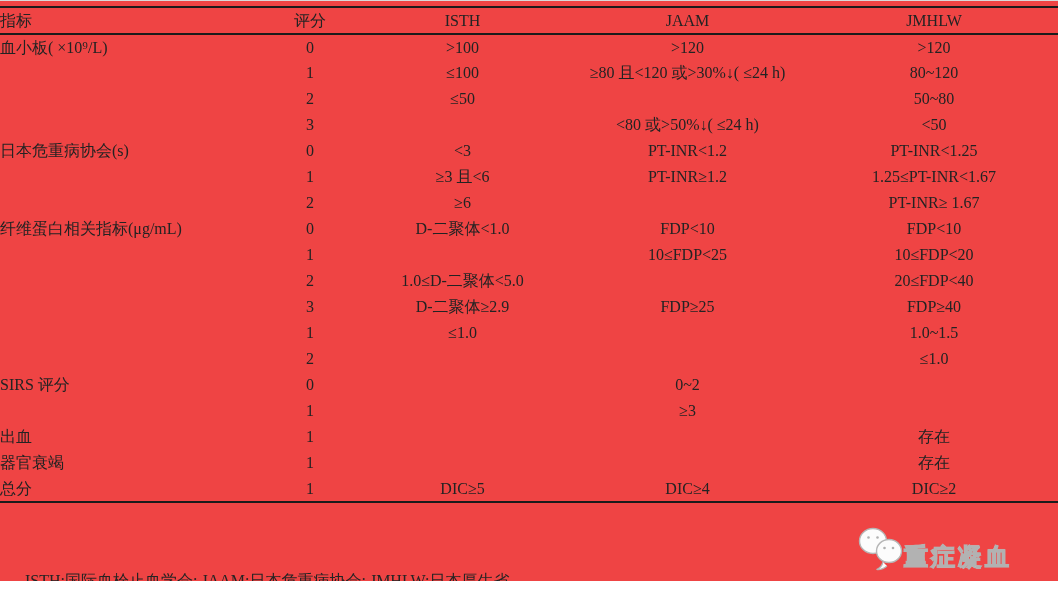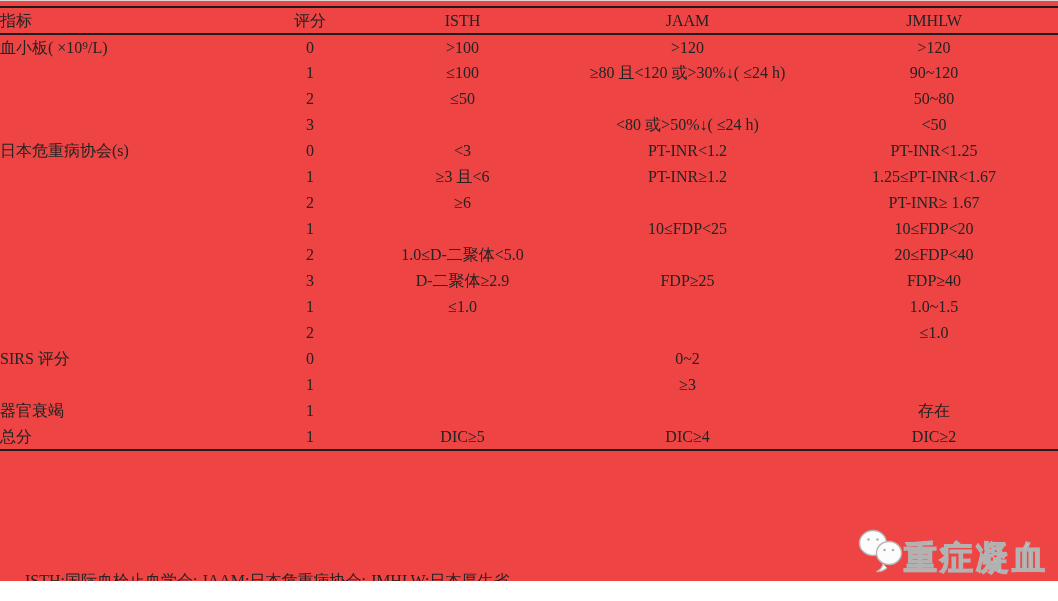--- a/index.html
+++ b/index.html
@@ -46,21 +46,21 @@
     color:#242424;
     white-space:nowrap;
   }
   .watermark{
     position:absolute;
     left:856px;top:522px;
     display:flex;align-items:center;
     z-index:5;
   }
   .watermark .wm-text{
-    font-size:33px;
+    font-size:24px;
     font-weight:bold;
     letter-spacing:3px;
     color:#ffffff;
     -webkit-text-stroke:1.2px #b2b2b2;
     text-shadow:0 0 1px #c8c8c8;
     margin-left:-6px;
     margin-top:14px;
     white-space:nowrap;
   }
 </style>
@@ -93,21 +93,21 @@
           <td class="col-center">0</td>
           <td class="col-center">&gt;100</td>
           <td class="col-center">&gt;120</td>
           <td class="col-center">&gt;120</td>
         </tr>
         <tr>
           <td class="col-indicator"></td>
           <td class="col-center">1</td>
           <td class="col-center">≤100</td>
           <td class="col-center">≥80 且&lt;120 或&gt;30%↓( ≤24 h)</td>
-          <td class="col-center">90~120</td>
+          <td class="col-center">80~120</td>
         </tr>
         <tr>
           <td class="col-indicator"></td>
           <td class="col-center">2</td>
           <td class="col-center">≤50</td>
           <td class="col-center"></td>
           <td class="col-center">50~80</td>
         </tr>
         <tr>
           <td class="col-indicator"></td>
@@ -129,20 +129,27 @@
           <td class="col-center">≥3 且&lt;6</td>
           <td class="col-center">PT-INR≥1.2</td>
           <td class="col-center">1.25≤PT-INR&lt;1.67</td>
         </tr>
         <tr>
           <td class="col-indicator"></td>
           <td class="col-center">2</td>
           <td class="col-center">≥6</td>
           <td class="col-center"></td>
           <td class="col-center">PT-INR≥ 1.67</td>
+        </tr>
+        <tr>
+          <td class="col-indicator">纤维蛋白相关指标(μg/mL)</td>
+          <td class="col-center">0</td>
+          <td class="col-center">D-二聚体&lt;1.0</td>
+          <td class="col-center">FDP&lt;10</td>
+          <td class="col-center">FDP&lt;10</td>
         </tr>
         <tr>
           <td class="col-indicator"></td>
           <td class="col-center">1</td>
           <td class="col-center"></td>
           <td class="col-center">10≤FDP&lt;25</td>
           <td class="col-center">10≤FDP&lt;20</td>
         </tr>
         <tr>
           <td class="col-indicator"></td>
@@ -178,20 +185,27 @@
           <td class="col-center"></td>
           <td class="col-center">0~2</td>
           <td class="col-center"></td>
         </tr>
         <tr>
           <td class="col-indicator"></td>
           <td class="col-center">1</td>
           <td class="col-center"></td>
           <td class="col-center">≥3</td>
           <td class="col-center"></td>
+        </tr>
+        <tr>
+          <td class="col-indicator">出血</td>
+          <td class="col-center">1</td>
+          <td class="col-center"></td>
+          <td class="col-center"></td>
+          <td class="col-center">存在</td>
         </tr>
         <tr>
           <td class="col-indicator">器官衰竭</td>
           <td class="col-center">1</td>
           <td class="col-center"></td>
           <td class="col-center"></td>
           <td class="col-center">存在</td>
         </tr>
         <tr>
           <td class="col-indicator">总分</td>

